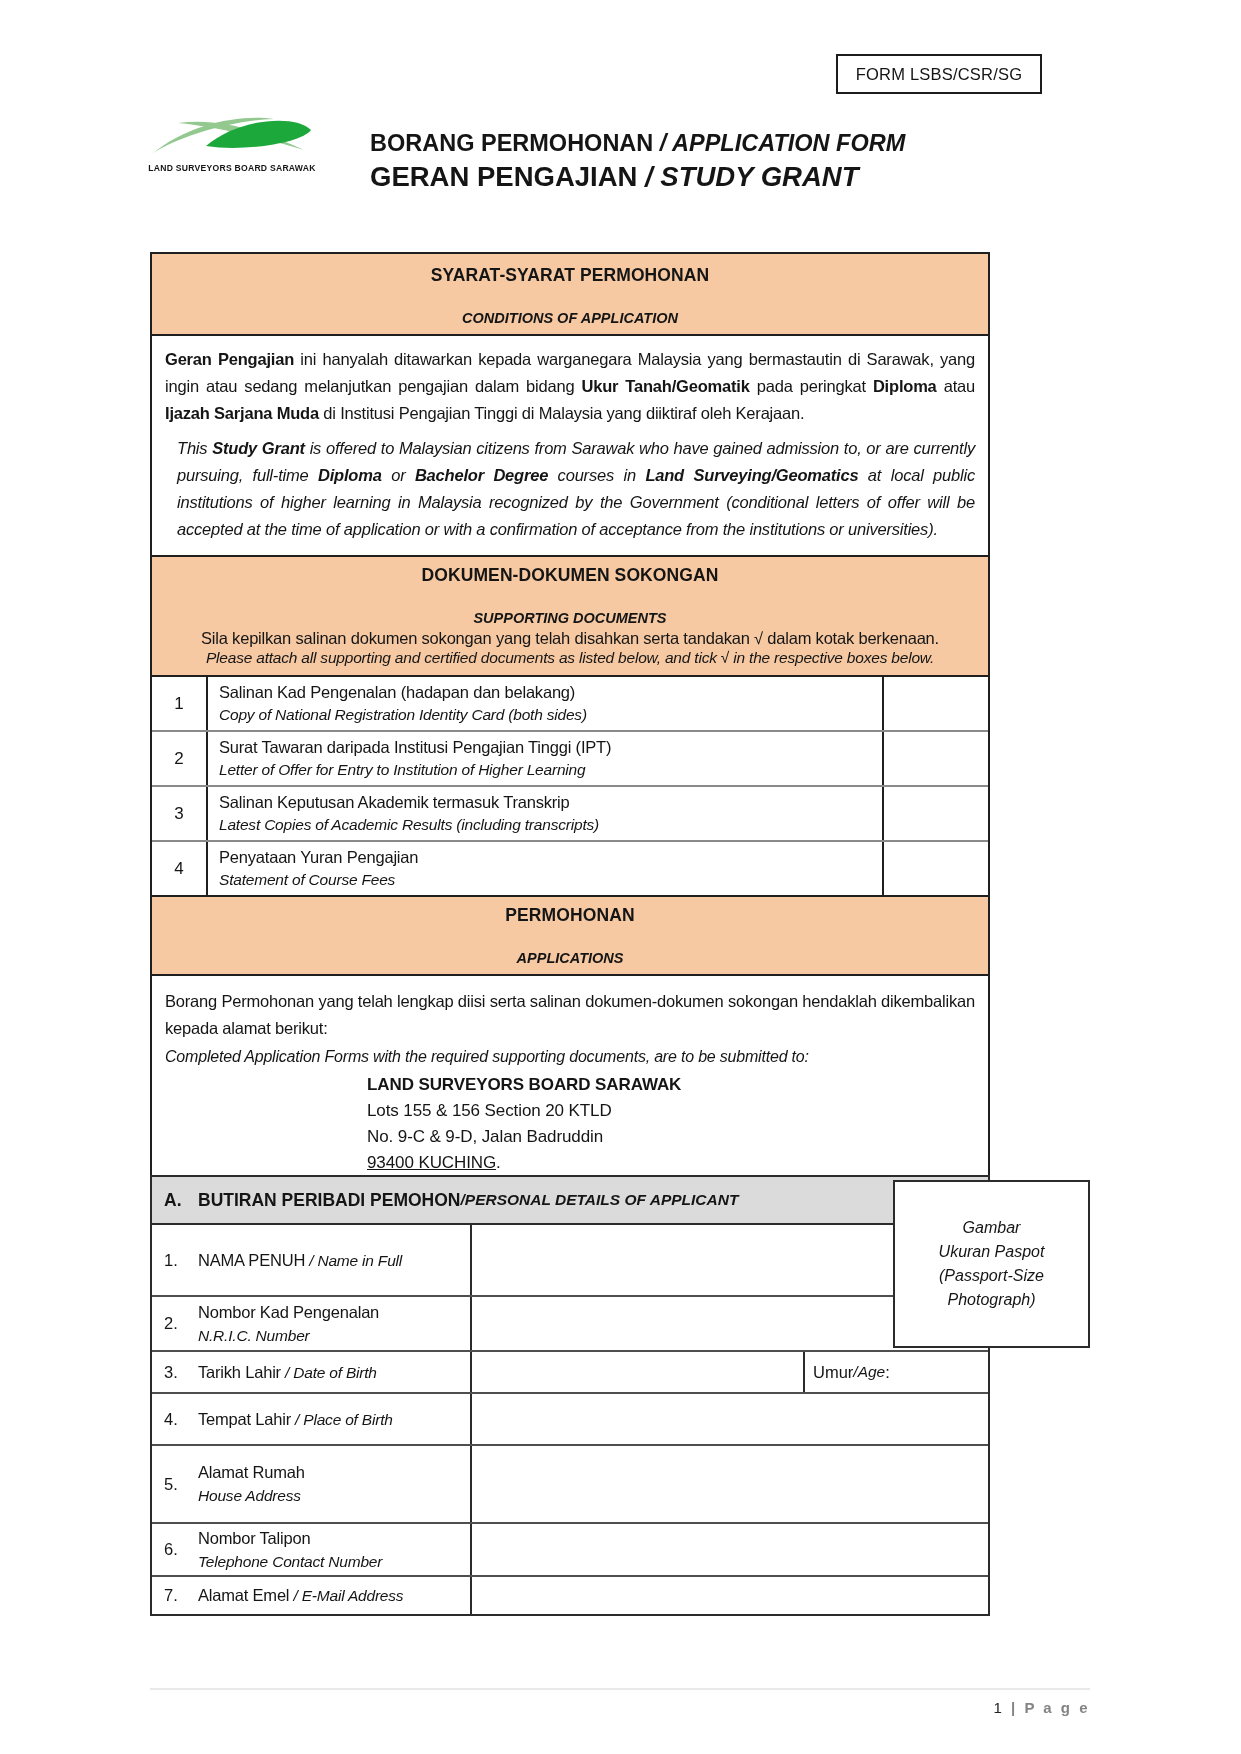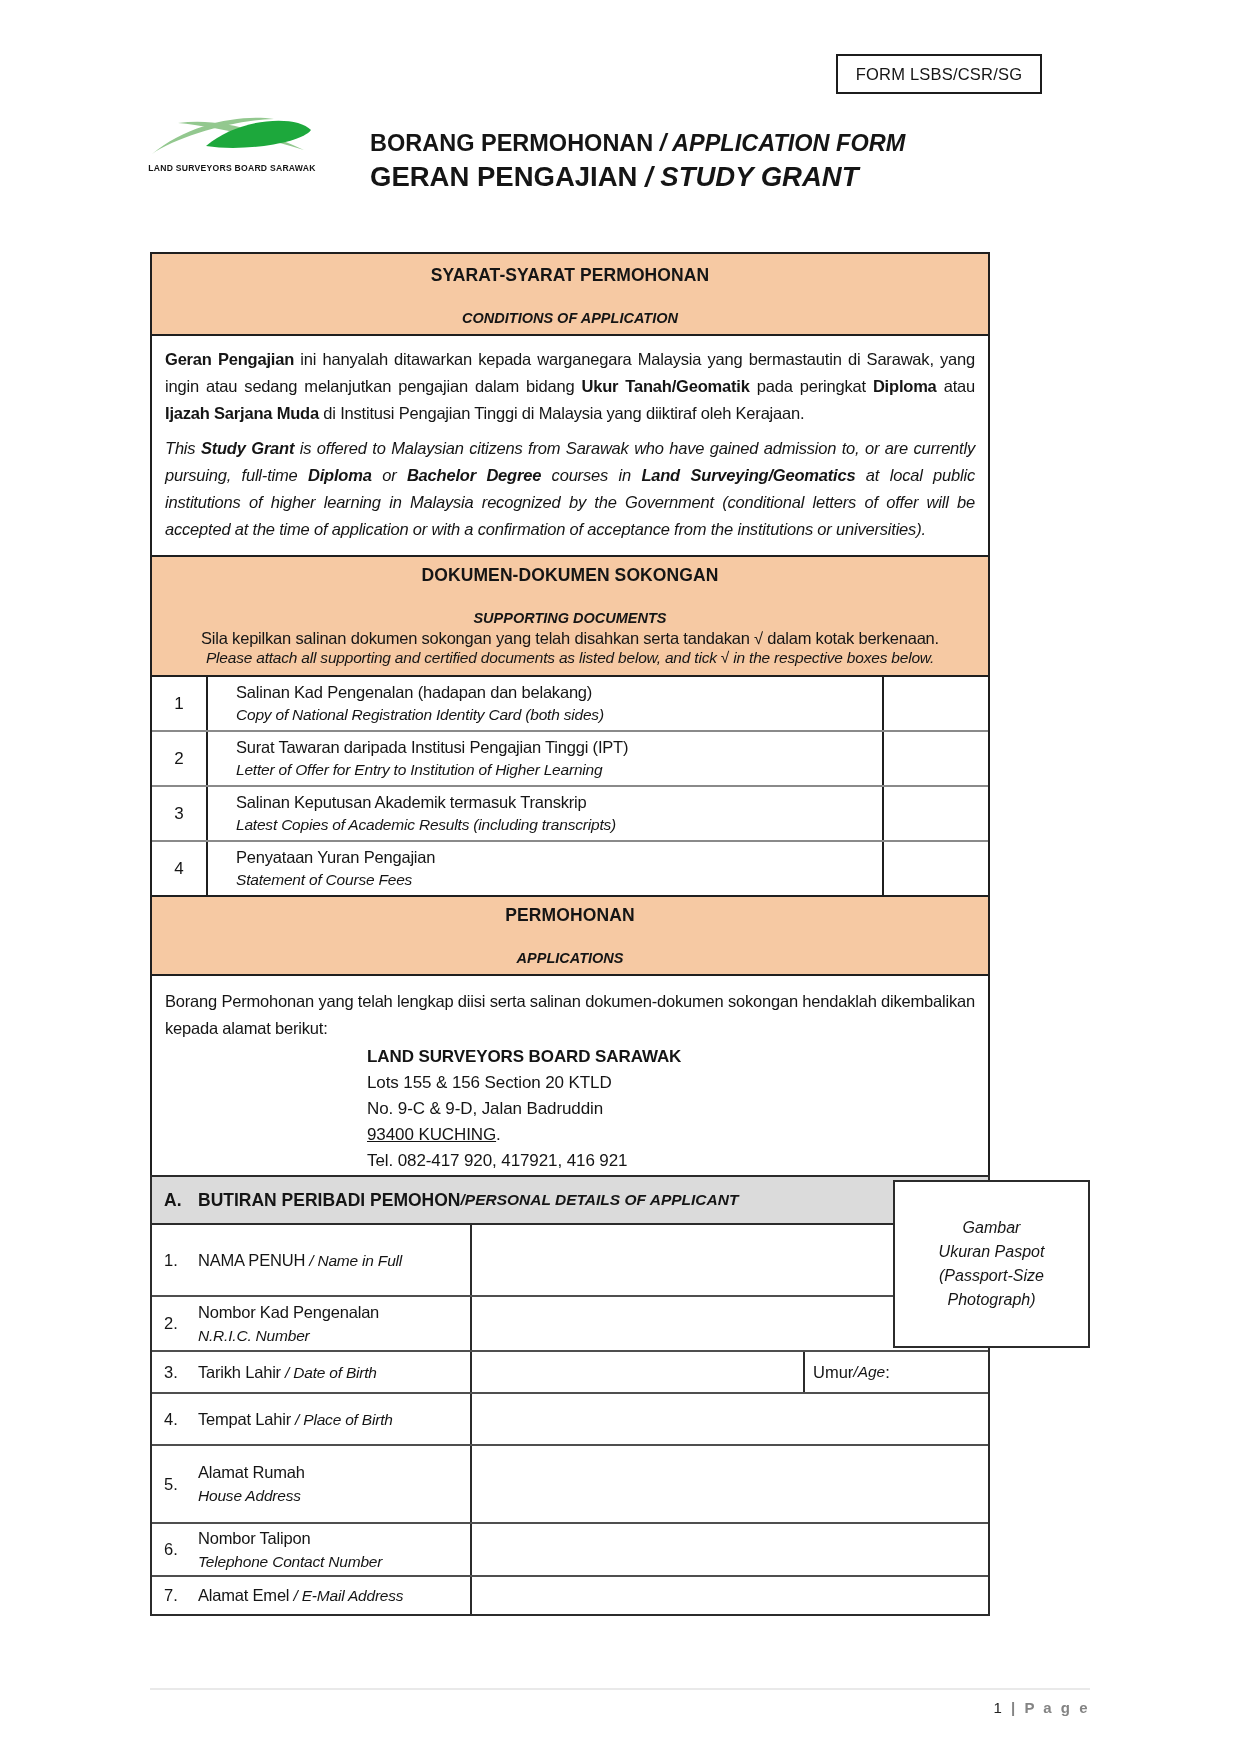--- a/index.html
+++ b/index.html
@@ -34,33 +34,33 @@
   .peach { background:#F6C9A3; text-align:center; }
   .sec-title { font-size:17.5px; font-weight:bold; letter-spacing:.1px; }
   .sec-sub { font-size:14.5px; font-weight:bold; font-style:italic;margin-top:24px; }
 
   .cond-header { min-height:71px; padding:11px 8px 8px;text-align:center; }
   .cond-header .sec-title { margin-bottom:5px; }
 
   .cond-body { min-height:207px; padding:10px 13px 12px; }
   .para { font-size:16.5px; line-height:27px; text-align:justify; letter-spacing:-.2px; }
   .para + .para { margin-top:8px; }
-  .para-en { font-style:italic; }
+  .para-en { font-style:italic;margin-left:12px; }
 
   .doc-header { min-height:110px; padding:8px 10px 8px; }
   .doc-header .sec-title { margin-bottom:3px; }
   .doc-instr-my { font-size:16.5px; margin-top:3px; letter-spacing:-.2px; }
   .doc-instr-en { font-size:15.5px; font-style:italic; margin-top:1px; letter-spacing:-.2px; }
 
   .doc-table { }
   .doc-row { display:flex; min-height:51px; align-items:stretch; }
   .doc-row + .doc-row { border-top:2px solid #8a8a8a; }
   .doc-no { width:56px; border-right:2px solid #1f1f1f; display:flex; align-items:center; justify-content:center;
     font-size:17px; }
-  .doc-desc { flex:1; padding:4px 28px; display:flex; flex-direction:column; justify-content:center; }
+  .doc-desc { flex:1; padding:4px 11px; display:flex; flex-direction:column; justify-content:center; }
   .doc-my { font-size:16.5px; line-height:23px; letter-spacing:-.2px; }
   .doc-en { font-size:15.5px; font-style:italic; line-height:22px; letter-spacing:-.2px; }
   .doc-tick { width:106px; border-left:2px solid #1f1f1f; }
 
   .perm-header { min-height:55px; padding:8px; }
   .perm-header .sec-title { margin-bottom:11px; }
 
   .app-body { min-height:245px; padding:12px 13px 12px; }
   .app-para-en { font-size:16px; font-style:italic; margin-top:2px; letter-spacing:-.2px; line-height:26px; }
   .address { margin-left:202px; margin-top:2px; font-size:17px; line-height:26px; letter-spacing:-.1px; }
@@ -175,20 +175,21 @@
       </div>
     </div>
 
     <div class="peach perm-header">
       <div class="sec-title">PERMOHONAN</div>
       <div class="sec-sub">APPLICATIONS</div>
     </div>
 
     <div class="app-body">
       <p class="para">Borang Permohonan yang telah lengkap diisi serta salinan dokumen-dokumen sokongan hendaklah dikembalikan kepada alamat berikut:</p>
+      <p class="app-para-en">Completed Application Forms with the required supporting documents, are to be submitted to:</p>
       <div class="address">
         <div class="addr-name">LAND SURVEYORS BOARD SARAWAK</div>
         <div>Lots 155 &amp; 156 Section 20 KTLD</div>
         <div>No. 9-C &amp; 9-D, Jalan Badruddin</div>
         <div><span class="u">93400 KUCHING</span><span>.</span></div>
         <div>Tel. 082-417 920, 417921, 416 921</div>
         <div>Fax 082-246 149.</div>
       </div>
     </div>
 

